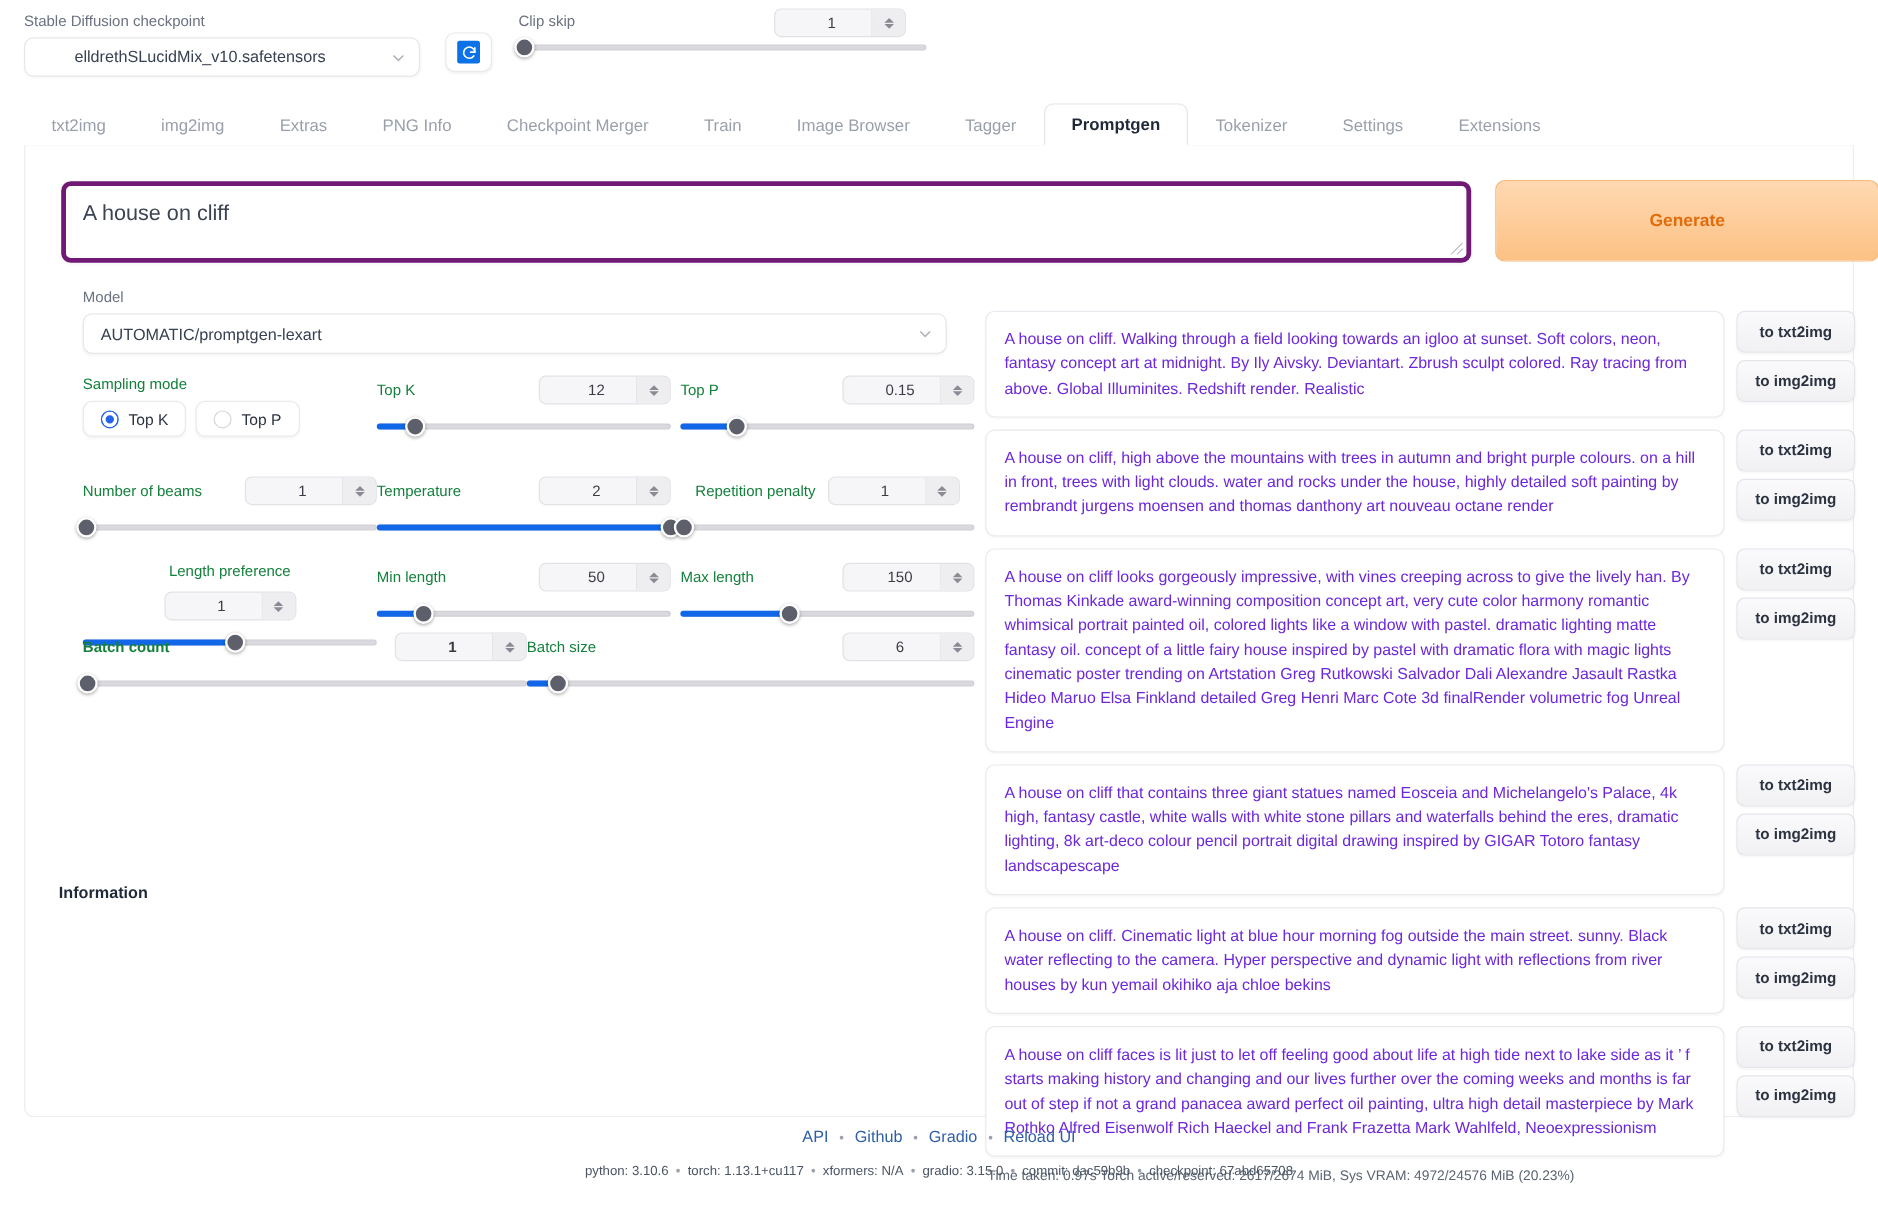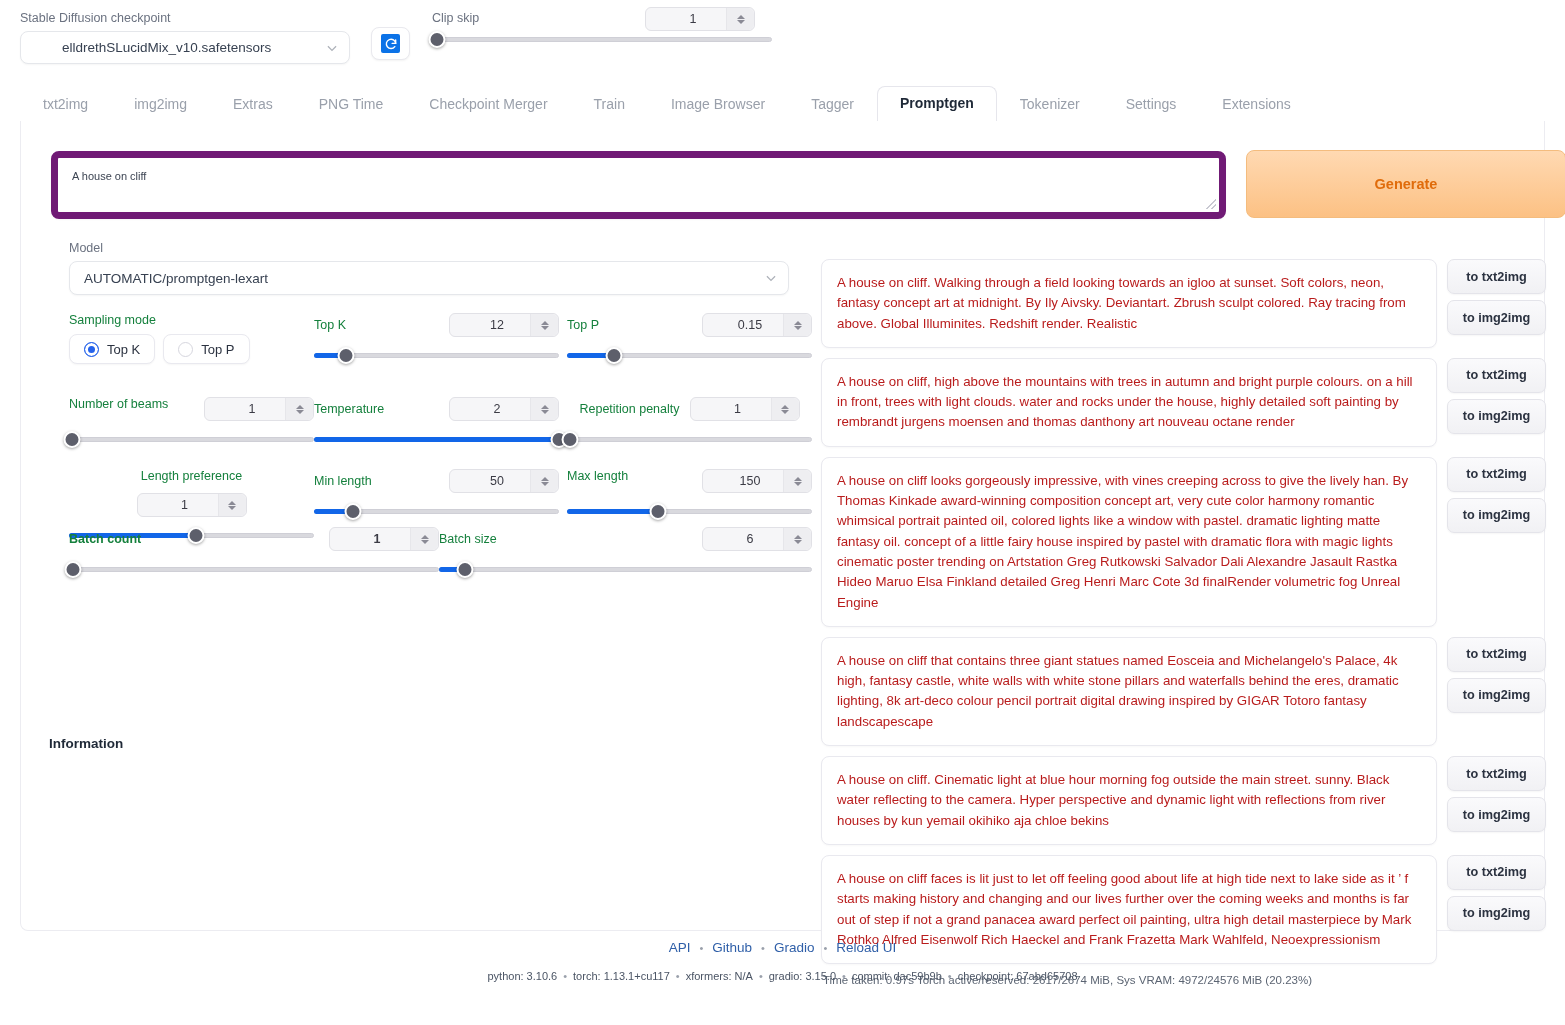--- a/index.html
+++ b/index.html
@@ -87,23 +87,23 @@
   }
 
   
   .panel {
     position: absolute; left: 20px; top: 121px; width: 1525px; height: 810px;
     border: 1px solid #ececf1; border-top: none; border-radius: 0 0 8px 8px;
     background: #fff;
   }
   .prompt-box {
     position: absolute; left: 30px; top: 30px; width: 1175px; height: 68px;
-    border: 7px solid #701a75; border-radius: 8px; background: #fff;
+    border: 4px solid #701a75; border-radius: 8px; background: #fff;
     box-shadow: 0 1px 2px rgba(0,0,0,.03);
-    padding: 12px 14px; font-size: 11px; color: #3c4452;
+    padding: 12px 14px; font-size: 18px; color: #3c4452;
   }
   .resize-grip {
     position: absolute; right: 3px; bottom: 3px; width: 10px; height: 10px;
     background:
       linear-gradient(135deg, transparent 45%, #c9c9d2 45%, #c9c9d2 55%, transparent 55%),
       linear-gradient(135deg, transparent 70%, #c9c9d2 70%, #c9c9d2 80%, transparent 80%);
   }
   .generate-btn {
     position: absolute; left: 1225px; top: 29px; width: 320px; height: 68px;
     border: 1px solid #f4bc7e; border-radius: 8px;
@@ -139,21 +139,21 @@
   .info-head {
     position: absolute; left: 28px; top: 615px;
     font-size: 13.5px; font-weight: 700; color: #1f2937;
   }
 
   
   .rightcol { position: absolute; left: 800px; top: 138px; width: 725px; }
   .result-row { display: flex; gap: 10px; margin-bottom: 10px; align-items: flex-start; }
   .result-text {
     flex: 1; border: 1px solid #e9e9ef; border-radius: 8px; background: #fff;
-    padding: 13px 15px; font-size: 13.3px; line-height: 20.3px; color: #b91c1c;
+    padding: 13px 15px; font-size: 13.3px; line-height: 20.3px; color: #6d28d9;
     box-shadow: 0 1px 2px rgba(0,0,0,.03);
   }
   .result-btns { display: flex; flex-direction: column; gap: 6px; width: 99px; flex: none; }
   .small-btn {
     height: 35px; border: 1px solid #e4e4ea; border-radius: 7px;
     background: linear-gradient(180deg,#fafafc 0%, #f1f1f4 100%);
     font-size: 12.7px; font-weight: 700; color: #2b3240;
     display: flex; align-items: center; justify-content: center;
     box-shadow: 0 1px 2px rgba(0,0,0,.04);
   }
@@ -212,21 +212,21 @@
             <i class="dn"></i>
           </span>
       </div>
     </div>
   </div>
 
   <div class="tabs" id="tabs">
       <div class="tab"><span>txt2img</span></div>
       <div class="tab"><span>img2img</span></div>
       <div class="tab"><span>Extras</span></div>
-      <div class="tab"><span>PNG Time</span></div>
+      <div class="tab"><span>PNG Info</span></div>
       <div class="tab"><span>Checkpoint Merger</span></div>
       <div class="tab"><span>Train</span></div>
       <div class="tab"><span>Image Browser</span></div>
       <div class="tab"><span>Tagger</span></div>
       <div class="tab active"><span>Promptgen</span></div>
       <div class="tab"><span>Tokenizer</span></div>
       <div class="tab"><span>Settings</span></div>
       <div class="tab"><span>Extensions</span></div>
     </div>
 
@@ -293,21 +293,21 @@
             <div class="slider" style="margin-top:10px">
               <div class="track"></div>
               <div class="fill" style="width: 19%;"></div>
               <div class="thumb" style="left: 19%;"></div>
             </div>
           </div>
       </div>
 
       <div style="position:relative; height:58px; margin-top:20px;">
         <div id="ctrl-number-of-beams" style="position:absolute;left:20px;top:0;width:245px;">
-            <div style="display:flex;justify-content:space-between;gap:10px;">
+            <div style="display:flex;align-items:center;justify-content:space-between;gap:10px;">
               <span class="ctrl-label">Number of beams</span>
               <div class="num-input" style="width:110px">
                 <span class="nv">1</span>
                 <span class="spin">
                   <i class="up"></i>
                   <i class="dn"></i>
                 </span>
               </div>
             </div>
             <div class="slider" style="margin-top:10px">
@@ -381,21 +381,21 @@
                 </span>
               </div>
             </div>
             <div class="slider" style="margin-top:10px">
               <div class="track"></div>
               <div class="fill" style="width: 16%;"></div>
               <div class="thumb" style="left: 16%;"></div>
             </div>
           </div>
         <div id="ctrl-max-length" style="position:absolute;left:518px;top:0;width:245px;">
-            <div style="display:flex;justify-content:space-between;gap:10px;">
+            <div style="display:flex;align-items:center;justify-content:space-between;gap:10px;">
               <span class="ctrl-label">Max length</span>
               <div class="num-input" style="width:110px">
                 <span class="nv">150</span>
                 <span class="spin">
                   <i class="up"></i>
                   <i class="dn"></i>
                 </span>
               </div>
             </div>
             <div class="slider" style="margin-top:10px">

